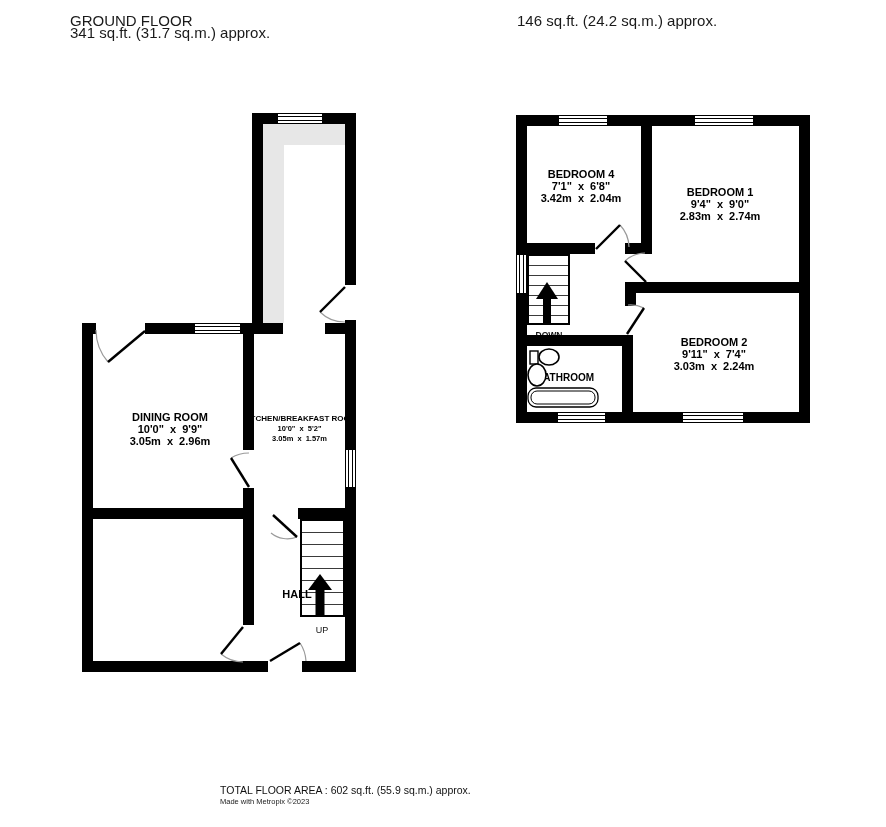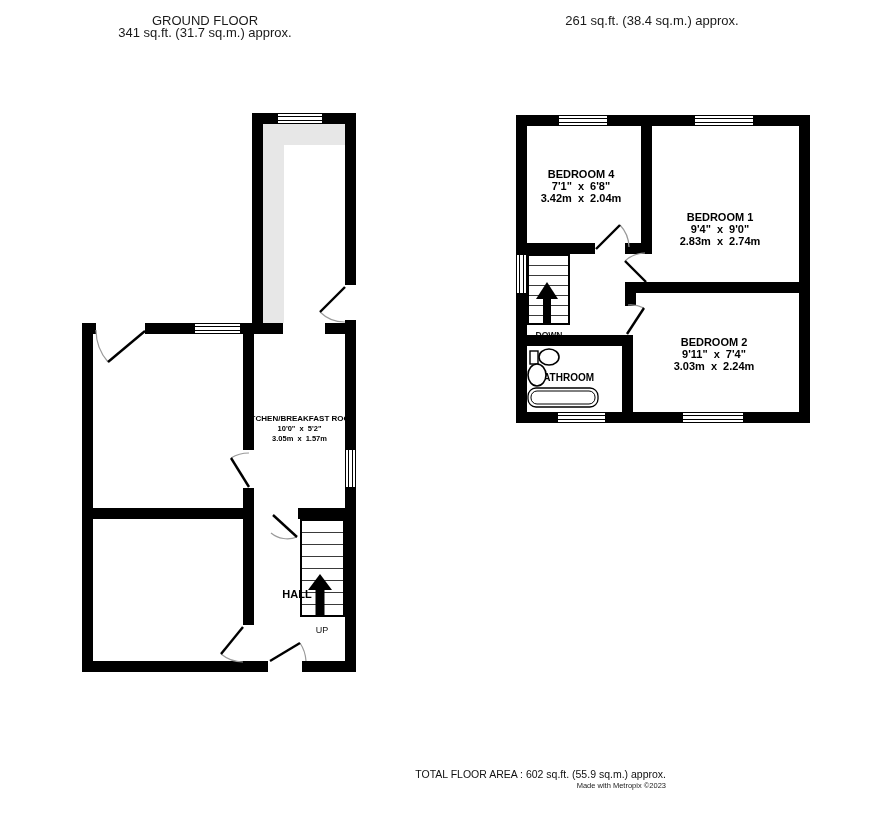--- a/index.html
+++ b/index.html
@@ -16,36 +16,36 @@
   .gray{position:absolute;z-index:0;}
   .stairs{position:absolute;z-index:1;border:2px solid #000;background-color:#fff;}
   .steps12{background-image:repeating-linear-gradient(to bottom,#fff 0,#fff 10.8px,#3a3a3a 10.8px,#3a3a3a 12px);}
   .steps10{background-image:repeating-linear-gradient(to bottom,#fff 0,#fff 8.8px,#3a3a3a 8.8px,#3a3a3a 10px);}
   .lbl{position:absolute;text-align:center;font-weight:bold;font-size:11px;line-height:12px;
        color:#000;z-index:3;}
   .dim{word-spacing:3px;}
   .lbl-xs{font-size:8px;line-height:10px;white-space:nowrap;}
   .lbl-xs2{font-size:7.5px;line-height:9.5px;white-space:nowrap;word-spacing:2px;}
   .clip{position:absolute;overflow:hidden;z-index:3;}
-  .hdr{position:absolute;text-align:center;color:#1a1a1a;font-size:13px;line-height:12px;z-index:3;}
-  .ftr{position:absolute;text-align:right;color:#111;z-index:3;}
+  .hdr{position:absolute;color:#1a1a1a;font-size:15px;line-height:12px;z-index:3;}
+  .ftr{position:absolute;text-align:left;color:#111;z-index:3;margin-top:16px;}
   .ftr .l1{font-size:10.5px;line-height:13px;white-space:pre;}
   .ftr .l2{font-size:7.5px;line-height:9px;white-space:pre;color:#222;}
   .doors{position:absolute;left:0;top:0;z-index:4;pointer-events:none;}
   .updown{position:absolute;text-align:center;color:#111;}
 </style>
 </head>
 <body>
 
 <div class="hdr" style="left:70px;top:15px;width:270px;">
   <div>GROUND FLOOR</div>
   <div>341 sq.ft. (31.7 sq.m.) approx.</div>
 </div>
 <div class="hdr" style="left:517px;top:15px;width:270px;">
-  <div>261 sq.ft. (38.4 sq.m.) approx.</div>
+  <div>146 sq.ft. (24.2 sq.m.) approx.</div>
 </div>
 
 <div class="plan" style="left:80px;top:110px;width:278px;height:565px;">
 
   <div class="gray" style="left:183px;top:14px;width:82px;height:21px;background:#e7e7e7;"></div>
   <div class="gray" style="left:183px;top:14px;width:21px;height:199px;background:#e7e7e7;"></div>
 
   <div class="w" style="left:172px;top:3px;width:26px;height:11px;"></div>
   <div class="winh" style="left:198px;top:3px;width:44px;height:11px;"></div>
   <div class="w" style="left:242px;top:3px;width:34px;height:11px;"></div>
@@ -65,20 +65,25 @@
   <div class="w" style="left:2px;top:551px;width:186px;height:11px;"></div>
   <div class="w" style="left:222px;top:551px;width:54px;height:11px;"></div>
 
   <div class="w" style="left:2px;top:398px;width:161px;height:11px;"></div>
   <div class="w" style="left:218px;top:398px;width:47px;height:11px;"></div>
   <div class="w" style="left:163px;top:224px;width:11px;height:116px;"></div>
   <div class="w" style="left:163px;top:378px;width:11px;height:137px;"></div>
 
   <div class="stairs steps12" style="left:220px;top:409px;width:41px;height:94px;"></div>
 
+  <div class="lbl" style="left:10px;top:301px;width:160px;">
+    <div>DINING ROOM</div>
+    <div class="dim">10'0" x 9'9"</div>
+    <div class="dim">3.05m x 2.96m</div>
+  </div>
   <div class="clip" style="left:174px;top:224px;width:91px;height:174px;">
     <div class="lbl lbl-xs" style="left:-40px;top:80px;width:171px;">
       <div>KITCHEN/BREAKFAST ROOM</div>
       <div class="lbl-xs2">10'0" x 5'2"</div>
       <div class="lbl-xs2">3.05m x 1.57m</div>
     </div>
   </div>
   <div class="lbl" style="left:187px;top:478px;width:60px;">HALL</div>
   <div class="updown" style="left:222px;top:514px;width:40px;font-size:9px;line-height:12px;z-index:3;">UP</div>
 
@@ -127,21 +132,21 @@
   <div class="w" style="left:0;top:220px;width:117px;height:11px;"></div>
   <div class="w" style="left:106px;top:220px;width:11px;height:88px;"></div>
 
   <div class="stairs steps10" style="left:11px;top:139px;width:39px;height:67px;"></div>
 
   <div class="lbl" style="left:4px;top:53px;width:122px;">
     <div>BEDROOM 4</div>
     <div class="dim">7'1" x 6'8"</div>
     <div class="dim">3.42m x 2.04m</div>
   </div>
-  <div class="lbl" style="left:144px;top:71px;width:120px;margin-top:25px;">
+  <div class="lbl" style="left:144px;top:71px;width:120px;">
     <div>BEDROOM 1</div>
     <div class="dim">9'4" x 9'0"</div>
 
     <div class="dim">2.83m x 2.74m</div>
   </div>
   <div class="lbl" style="left:138px;top:221px;width:120px;">
     <div>BEDROOM 2</div>
     <div class="dim">9'11" x 7'4"</div>
     <div class="dim">3.03m x 2.24m</div>
   </div>

